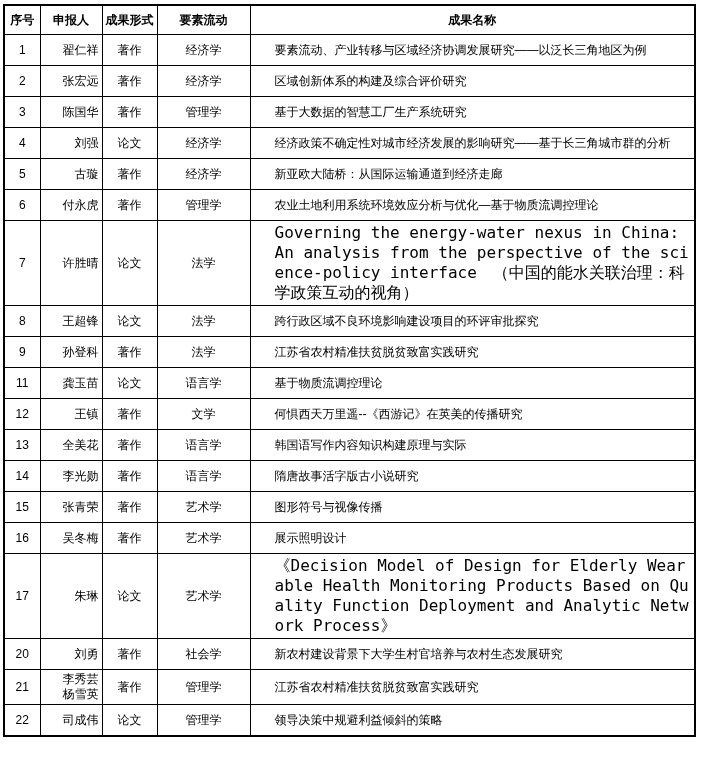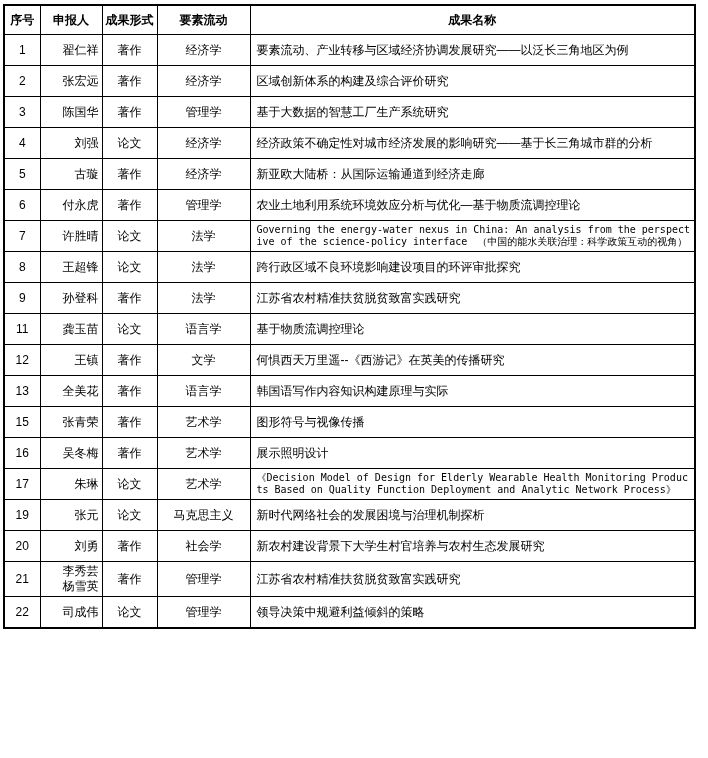--- a/index.html
+++ b/index.html
@@ -42,26 +42,26 @@
   th {
     font-weight: bold;
     height: 24px;
   }
   td.applicant {
     white-space: pre-line;
     text-align: right;
   }
   td.title {
     text-align: left;
-    padding-left: 6px;
+    padding-left: 24px;
     padding-right: 4px;
   }
   td.title.mono {
     font-family: "DejaVu Sans Mono", monospace;
-    font-size: 10px;
+    font-size: 16px;
     letter-spacing: 0px;
   }
 </style>
 </head>
 <body>
 
 <div class="page">
   <table class="achievements">
     <colgroup>
       <col class="c-no">
@@ -158,46 +158,46 @@
           <td class="title">何惧西天万里遥--《西游记》在英美的传播研究</td>
         </tr>
         <tr>
           <td>13</td>
           <td class="applicant">全美花</td>
           <td>著作</td>
           <td>语言学</td>
           <td class="title">韩国语写作内容知识构建原理与实际</td>
         </tr>
         <tr>
+          <td>14</td>
+          <td class="applicant">李光勋</td>
+          <td>著作</td>
+          <td>语言学</td>
+          <td class="title">隋唐故事活字版古小说研究</td>
+        </tr>
+        <tr>
           <td>15</td>
           <td class="applicant">张青荣</td>
           <td>著作</td>
           <td>艺术学</td>
           <td class="title">图形符号与视像传播</td>
         </tr>
         <tr>
           <td>16</td>
           <td class="applicant">吴冬梅</td>
           <td>著作</td>
           <td>艺术学</td>
           <td class="title">展示照明设计</td>
         </tr>
         <tr>
           <td>17</td>
           <td class="applicant">朱琳</td>
           <td>论文</td>
           <td>艺术学</td>
           <td class="title mono">《Decision Model of Design for Elderly Wearable Health Monitoring Products Based on Quality Function Deployment and Analytic Network Process》</td>
-        </tr>
-        <tr>
-          <td>19</td>
-          <td class="applicant">张元</td>
-          <td>论文</td>
-          <td>马克思主义</td>
-          <td class="title">新时代网络社会的发展困境与治理机制探析</td>
         </tr>
         <tr>
           <td>20</td>
           <td class="applicant">刘勇</td>
           <td>著作</td>
           <td>社会学</td>
           <td class="title">新农村建设背景下大学生村官培养与农村生态发展研究</td>
         </tr>
         <tr>
           <td>21</td>

